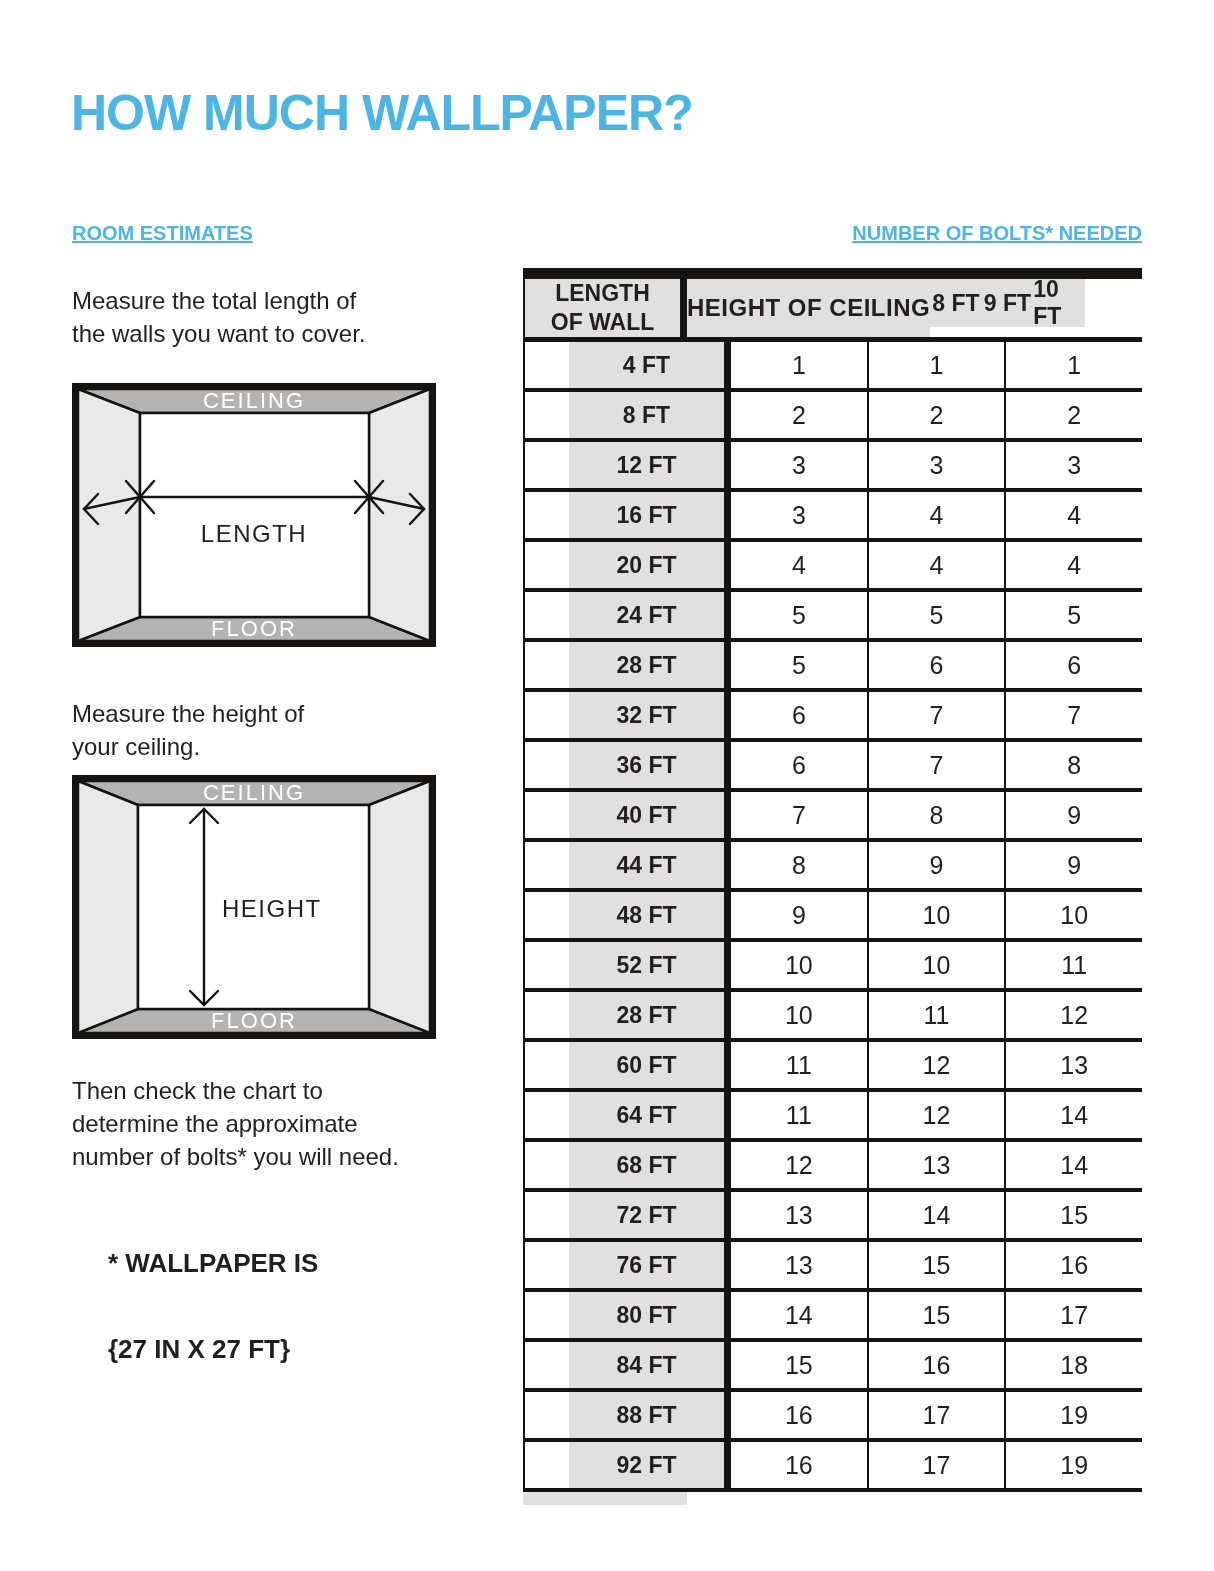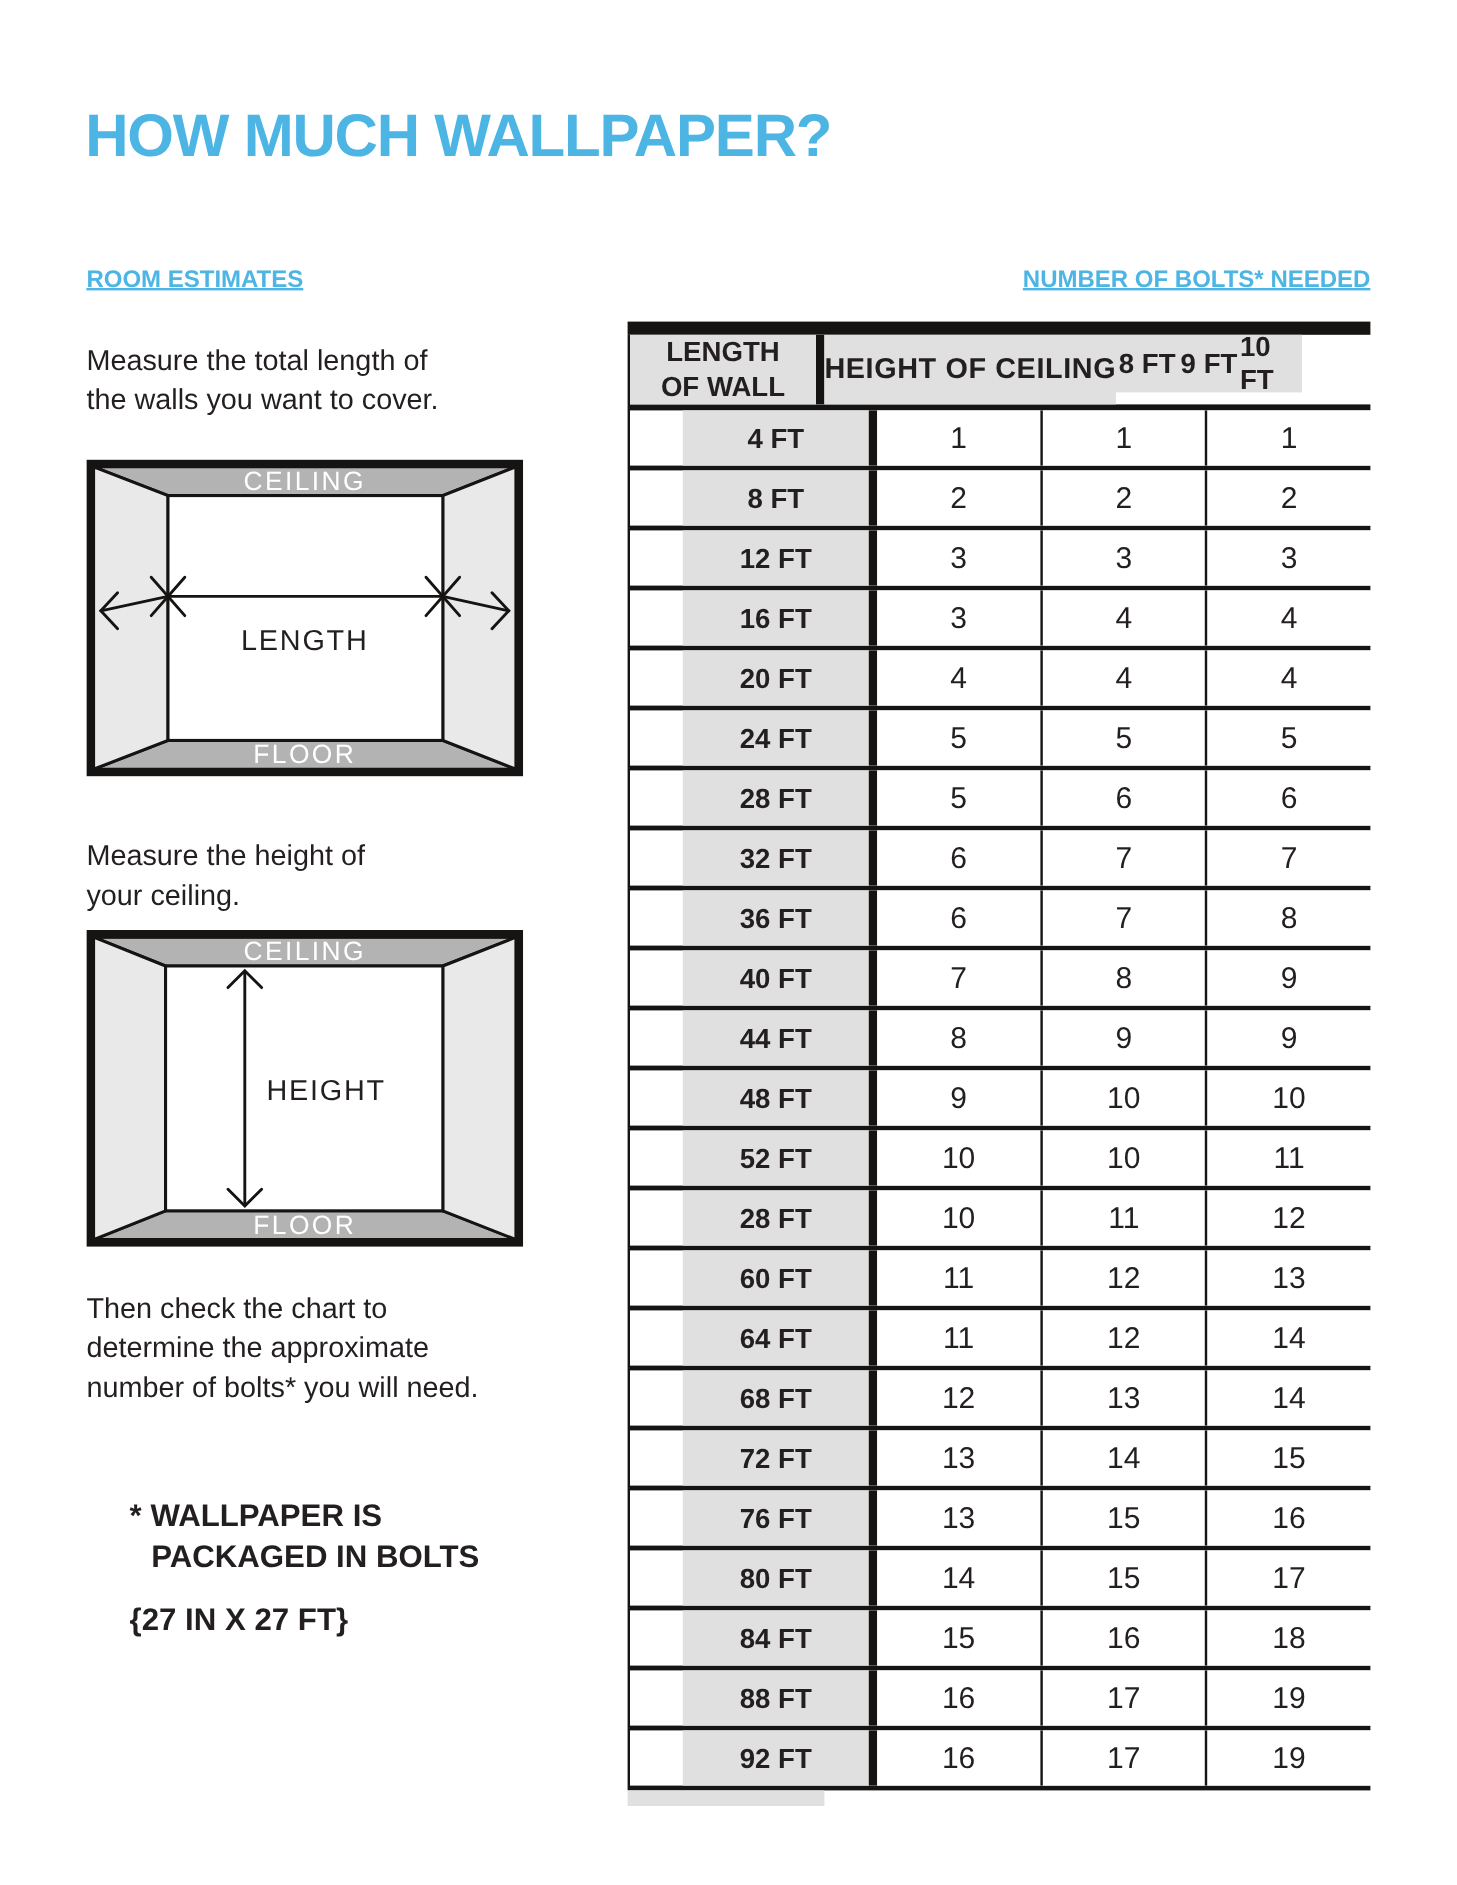--- a/index.html
+++ b/index.html
@@ -129,21 +129,20 @@
   <text class="svg-room-label" x="182" y="253" text-anchor="middle">FLOOR</text>
   <text class="svg-dim-label" x="150" y="142" text-anchor="start">HEIGHT</text>
 </svg>
 
 <div class="abs para p3">Then check the chart to
 determine the approximate
 number of bolts* you will need.</div>
 
 <div class="abs note note1">
   <div>* WALLPAPER IS</div>
-  <div class="note-line2">PACKAGED IN BOLTS</div>
 </div>
 
 <div class="abs note note2">
   <div>{27 IN X 27 FT}</div>
 </div>
 
 <div class="abs section-heading heading-right">NUMBER OF BOLTS* NEEDED</div>
 
 <div class="abs bolt-table">
   <div class="topbar"></div>

